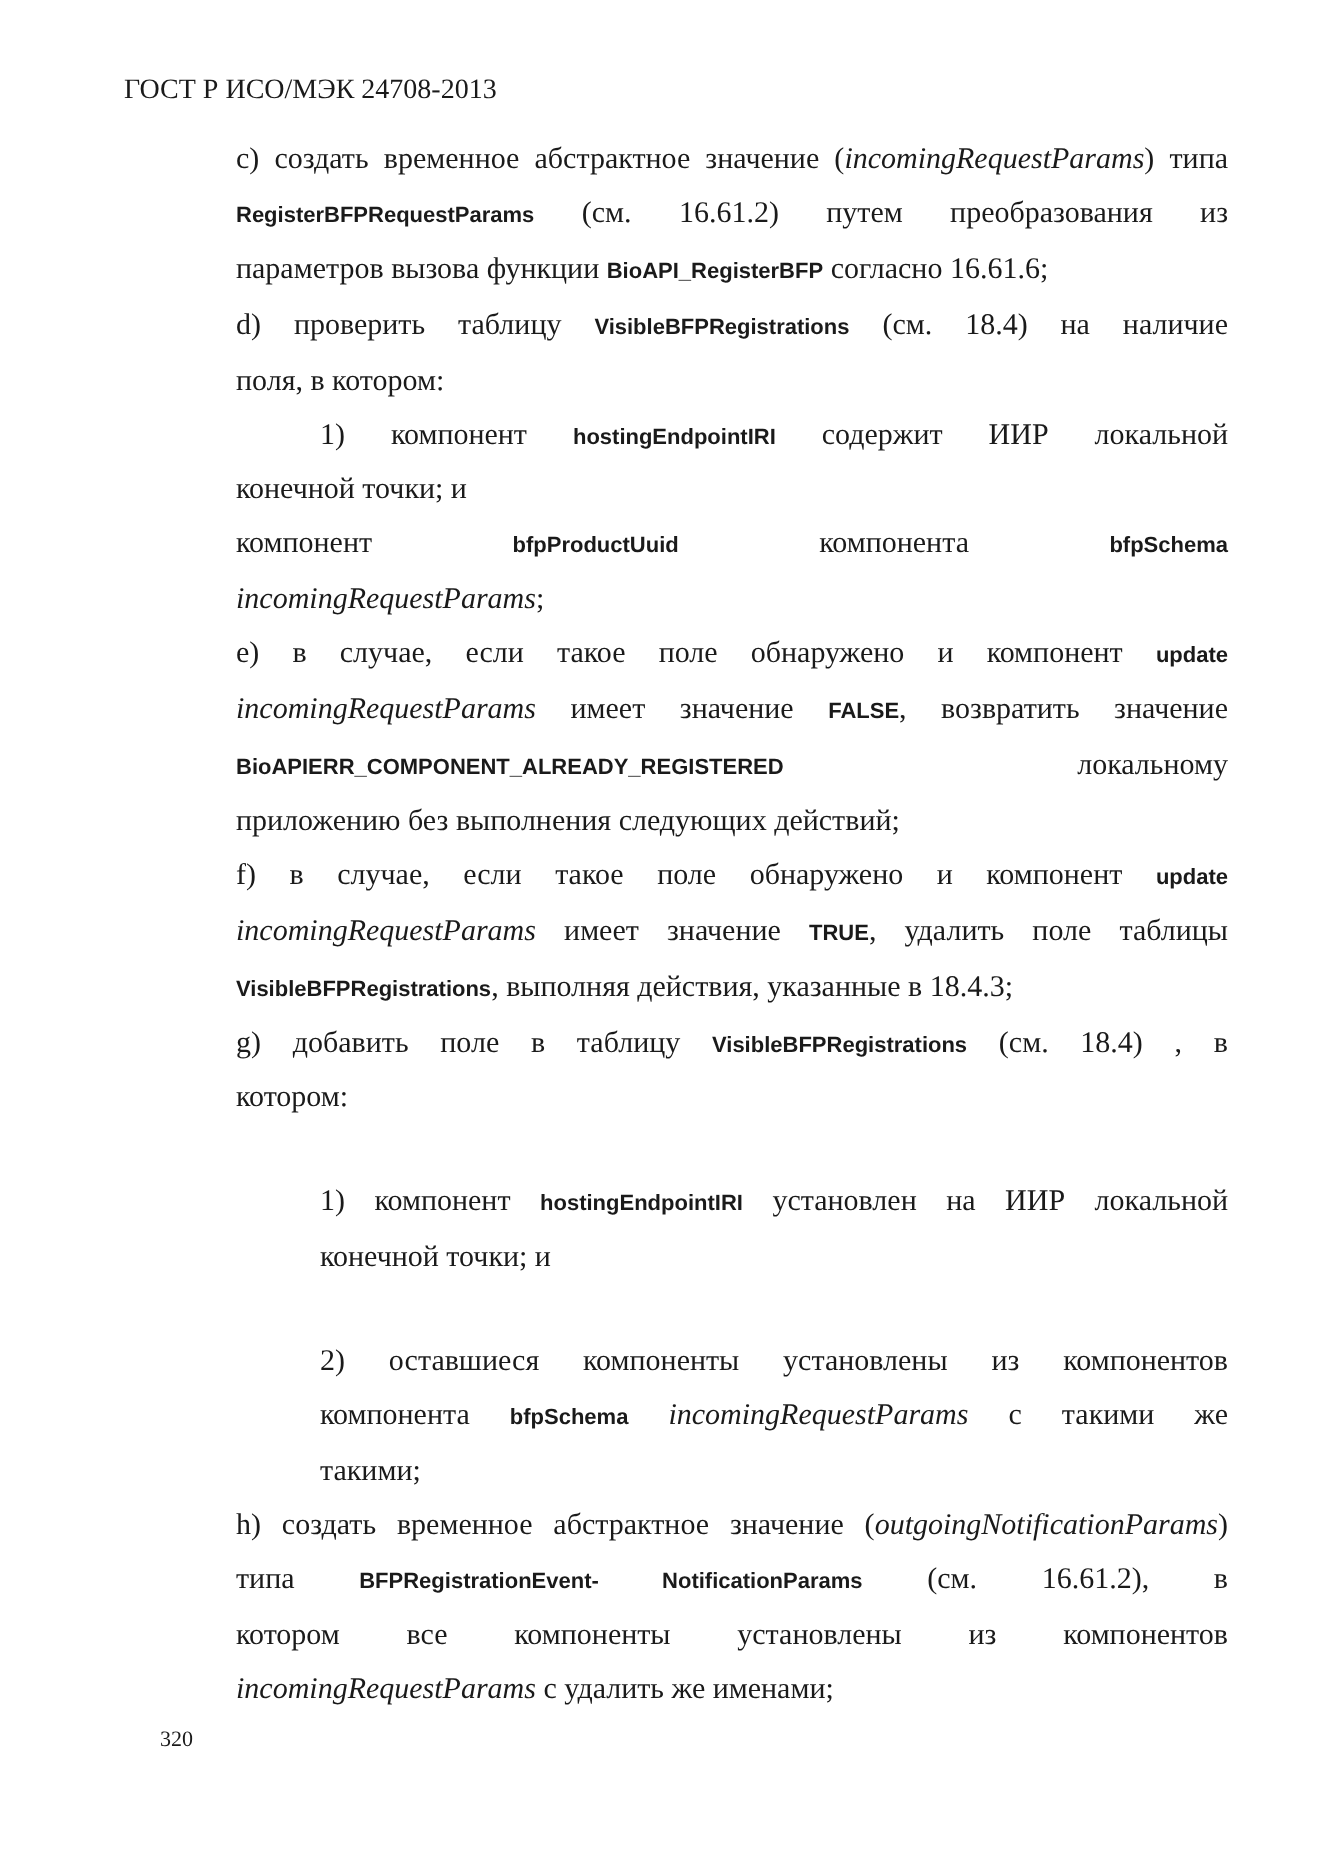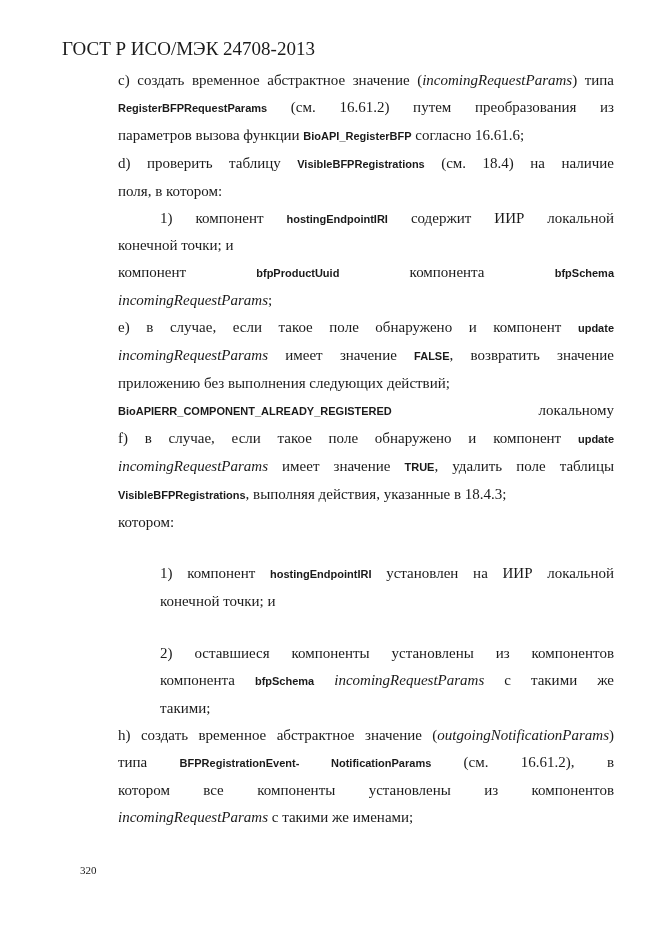--- a/index.html
+++ b/index.html
@@ -1,18 +1,18 @@
 <!DOCTYPE html>
 <html><head>
 <meta charset="utf-8">
 <style>
   html, body { margin: 0; padding: 0; background: #ffffff; }
   body { width: 662px; height: 935px; position: relative; overflow: hidden;
          font-family: "Liberation Serif", "DejaVu Serif", serif; color: #1a1a1a; }
-  .page-header { position: absolute; left: 62px; top: 38px; font-size: 19px; }
+  .page-header { position: absolute; left: 62px; top: 38px; font-size: 14px; }
   .page-number { position: absolute; left: 80px; top: 864px; font-size: 11px; }
   .body { position: absolute; left: 118px; top: 67px; width: 496px; font-size: 15px; line-height: 26.9px; }
   .para { text-align: justify; text-align-last: left; margin: 0; }
   .para .line { display: block; text-align: justify; text-align-last: justify; white-space: nowrap; }
   .para .line.last { text-align-last: left; }
   .sub-first { padding-left: 42px; }
   .hang { padding-left: 42px; margin-top: 25px; }
   .b { font-family: "Liberation Sans", "DejaVu Sans", sans-serif; font-weight: bold; font-size: 11px; }
   .i { font-style: italic; }
   .line { word-spacing: 0; }
@@ -39,45 +39,46 @@
     <span class="line last">конечной точки; и</span>
   </div>
   <div class="para">
     <span class="line"><span>компонент </span><span class="b">bfpProductUuid</span><span> компонента </span><span class="b">bfpSchema</span></span>
     <span class="line last"><span class="i">incomingRequestParams</span><span>;</span></span>
   </div>
 
   <div class="para">
     <span class="line"><span>e) в случае, если такое поле обнаружено и компонент </span><span class="b">update</span></span>
     <span class="line"><span class="i">incomingRequestParams</span><span> имеет значение </span><span class="b">FALSE</span><span>, возвратить значение</span></span>
+    <span class="line"><span class="b">BioAPIERR_COMPONENT_ALREADY_REGISTERED</span><span> локальному</span></span>
     <span class="line last">приложению без выполнения следующих действий;</span>
-    <span class="line"><span class="b">BioAPIERR_COMPONENT_ALREADY_REGISTERED</span><span> локальному</span></span>
   </div>
 
   <div class="para">
     <span class="line"><span>f) в случае, если такое поле обнаружено и компонент </span><span class="b">update</span></span>
     <span class="line"><span class="i">incomingRequestParams</span><span> имеет значение </span><span class="b">TRUE</span><span>, удалить поле таблицы</span></span>
     <span class="line last"><span class="b">VisibleBFPRegistrations</span><span>, выполняя действия, указанные в 18.4.3;</span></span>
   </div>
 
   <div class="para">
+    <span class="line"><span>g) добавить поле в таблицу </span><span class="b">VisibleBFPRegistrations</span><span> (см. 18.4) , в</span></span>
     <span class="line last">котором:</span>
   </div>
   <div class="para hang">
     <span class="line"><span>1) компонент </span><span class="b">hostingEndpointIRI</span><span> установлен на ИИР локальной</span></span>
     <span class="line last">конечной точки; и</span>
   </div>
   <div class="para hang">
     <span class="line">2) оставшиеся компоненты установлены из компонентов</span>
     <span class="line"><span>компонента </span><span class="b">bfpSchema</span><span> </span><span class="i">incomingRequestParams</span><span> с такими же</span></span>
     <span class="line last">такими;</span>
   </div>
 
   <div class="para">
     <span class="line"><span>h) создать временное абстрактное значение (</span><span class="i">outgoingNotificationParams</span><span>)</span></span>
     <span class="line"><span>типа </span><span class="b">BFPRegistrationEvent- NotificationParams</span><span> (см. 16.61.2), в</span></span>
     <span class="line">котором все компоненты установлены из компонентов</span>
-    <span class="line last"><span class="i">incomingRequestParams</span><span> с такими же именами;</span></span>
+    <span class="line last"><span class="i">incomingRequestParams</span><span> с удалить же именами;</span></span>
   </div>
 
 </div>
 
 <div class="page-number">320</div>
 
 </body></html>

